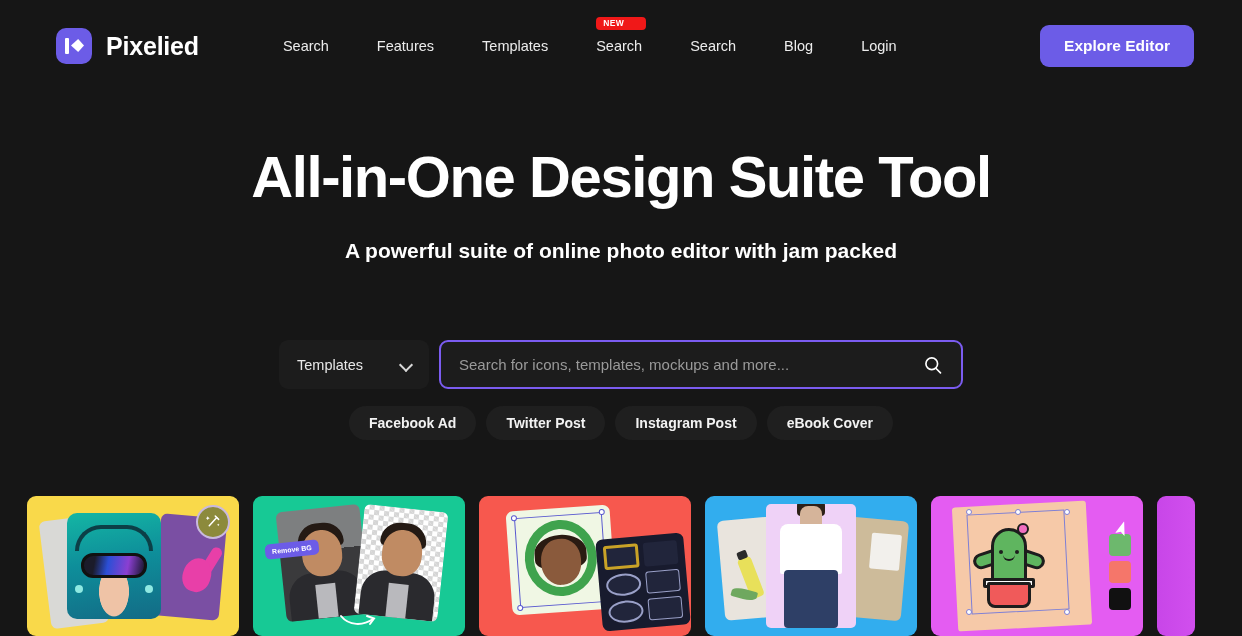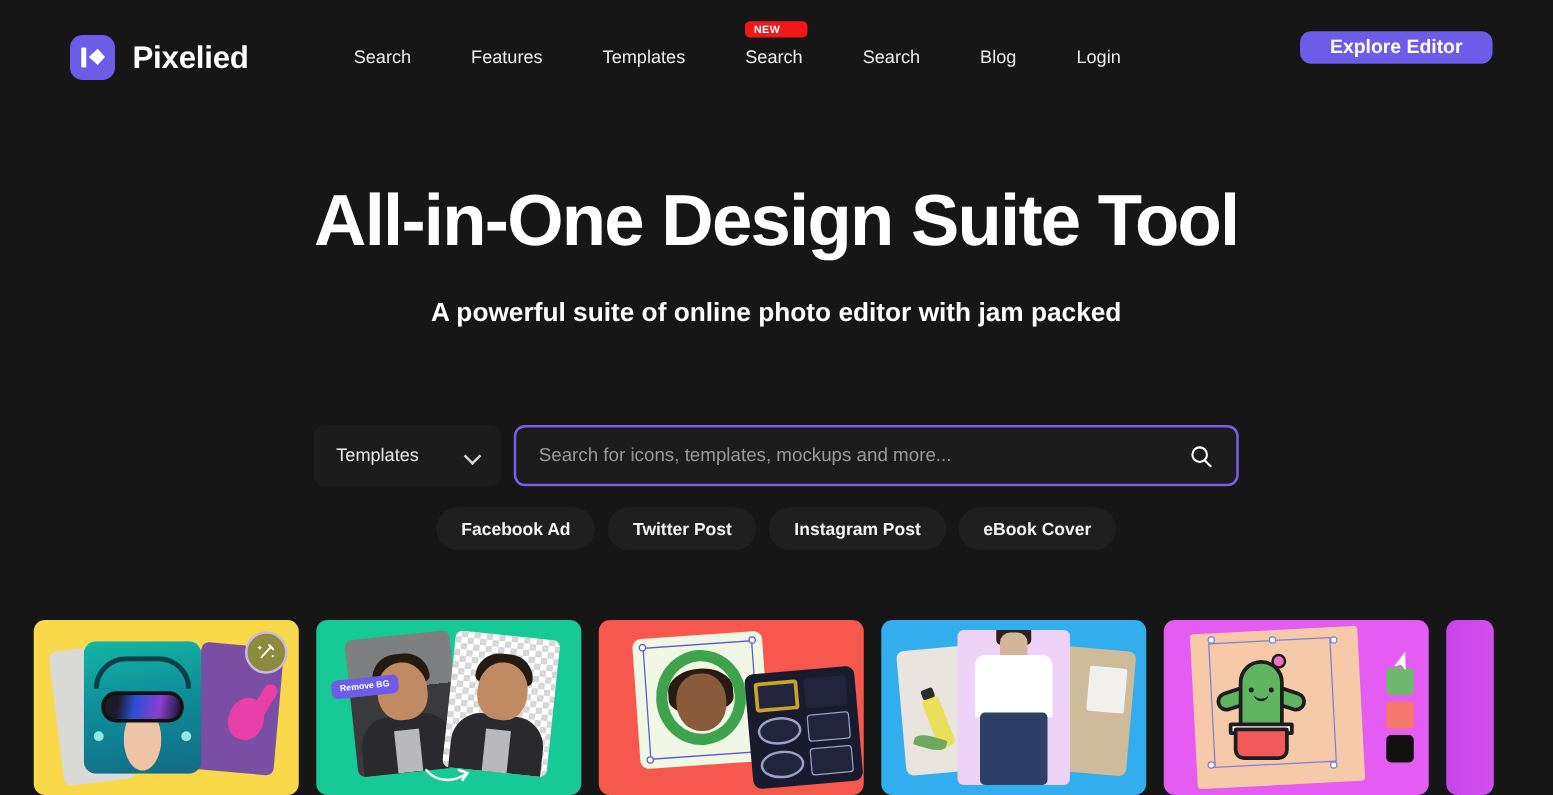--- a/index.html
+++ b/index.html
@@ -45,21 +45,21 @@
     background: #F01818; color: #fff; font-size: 8.5px; font-weight: bold;
     letter-spacing: 0.4px; padding: 2px 22px 2px 7px; border-radius: 4px;
     line-height: 1.1;
   }
 
   .cta {
     position: absolute; right: 48px; top: 25px;
     background: #6C5CE7; color: #fff; border: none;
     font-family: "Liberation Sans", sans-serif;
     font-size: 15.5px; font-weight: bold;
-    padding: 0 24px; height: 26px; border-radius: 9px; cursor: pointer;
+    padding: 0 24px; height: 42px; border-radius: 9px; cursor: pointer;
   }
 
   
   .hero { position: absolute; top: 92px; left: 0; width: 1242px; text-align: center; }
   .hero-title {
     color: #ffffff; font-size: 58px; font-weight: bold; letter-spacing: -1.4px;
     margin-top: 53px; line-height: 1.1;
   }
   .hero-sub {
     color: #ffffff; font-size: 21px; font-weight: bold; line-height: 1.45;
@@ -77,21 +77,21 @@
     padding: 0 16px 0 18px; cursor: pointer;
   }
   .select-label { color: #e8e8e8; font-size: 14.5px; }
   .chev { width: 12px; height: 12px; position: relative; }
   .chev:after {
     content: ""; position: absolute; left: 0px; top: 1px;
     width: 8px; height: 8px; border-right: 2px solid #d8d8d8;
     border-bottom: 2px solid #d8d8d8; transform: rotate(45deg);
   }
   .search-box {
-    width: 580px; height: 49px; background: #1C1C1C;
+    width: 524px; height: 49px; background: #1C1C1C;
     border: 2px solid #7B5CF0; border-radius: 9px;
     display: flex; align-items: center; padding: 0 18px; cursor: text;
   }
   .search-input {
     flex: 1; background: transparent; border: none; outline: none;
     color: #ffffff; font-family: "Liberation Sans", sans-serif; font-size: 15px;
   }
   .search-input::placeholder { color: #9a9a9a; }
   .search-icon { width: 20px; height: 20px; flex: none; cursor: pointer; }
 

